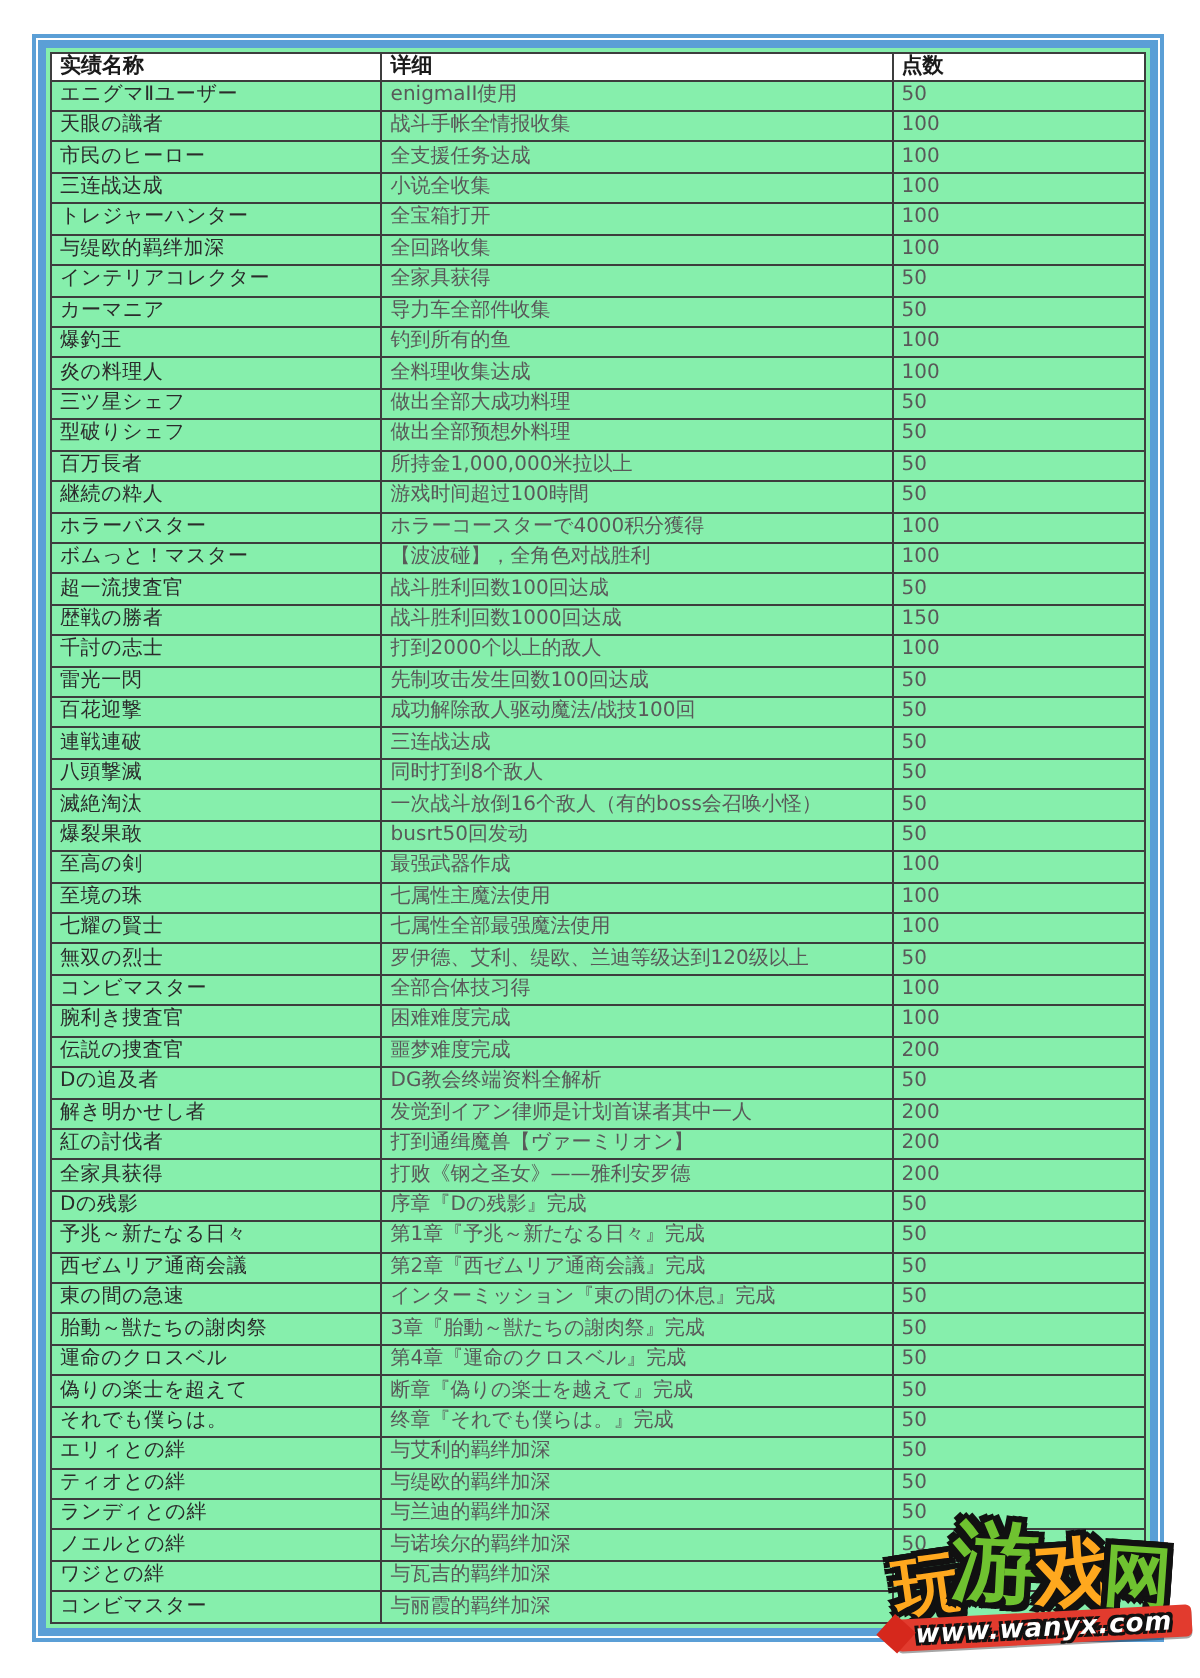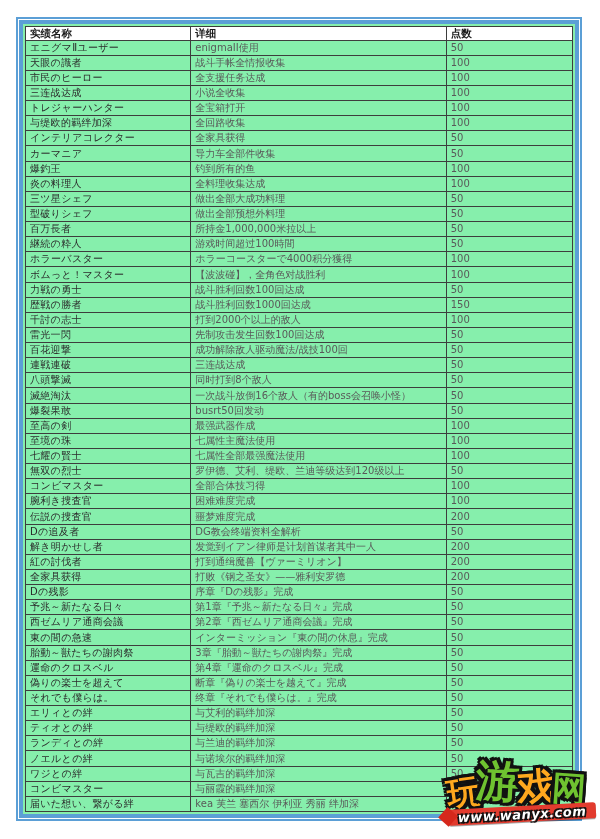--- a/index.html
+++ b/index.html
@@ -177,21 +177,21 @@
             <td class="name">ホラーバスター</td>
             <td class="detail">ホラーコースターで4000积分獲得</td>
             <td class="points">100</td>
           </tr>
           <tr>
             <td class="name">ボムっと！マスター</td>
             <td class="detail">【波波碰】，全角色对战胜利</td>
             <td class="points">100</td>
           </tr>
           <tr>
-            <td class="name">力戦の勇士</td>
+            <td class="name">超一流捜査官</td>
             <td class="detail">战斗胜利回数100回达成</td>
             <td class="points">50</td>
           </tr>
           <tr>
             <td class="name">歴戦の勝者</td>
             <td class="detail">战斗胜利回数1000回达成</td>
             <td class="points">150</td>
           </tr>
           <tr>
             <td class="name">千討の志士</td>
@@ -345,25 +345,20 @@
           </tr>
           <tr>
             <td class="name">ワジとの絆</td>
             <td class="detail">与瓦吉的羁绊加深</td>
             <td class="points">50</td>
           </tr>
           <tr>
             <td class="name">コンビマスター</td>
             <td class="detail">与丽霞的羁绊加深</td>
             <td class="points">50</td>
-          </tr>
-          <tr>
-            <td class="name">届いた想い、繋がる絆</td>
-            <td class="detail">kea 芙兰 塞西尔 伊利亚 秀丽 绊加深</td>
-            <td class="points">200</td>
           </tr>
         </tbody>
     </table>
   </div>
 </div>
 
 <div class="watermark">
   <div class="wm-chars"><span class="wm-char c0" style="color: rgb(255, 168, 30);">玩</span><span class="wm-char c1" style="color: rgb(111, 194, 48);">游</span><span class="wm-char c2" style="color: rgb(255, 168, 30);">戏</span><span class="wm-char c3" style="color: rgb(111, 194, 48);">网</span></div>
   <div class="wm-ribbon">
     <span class="wm-diamond"></span>

